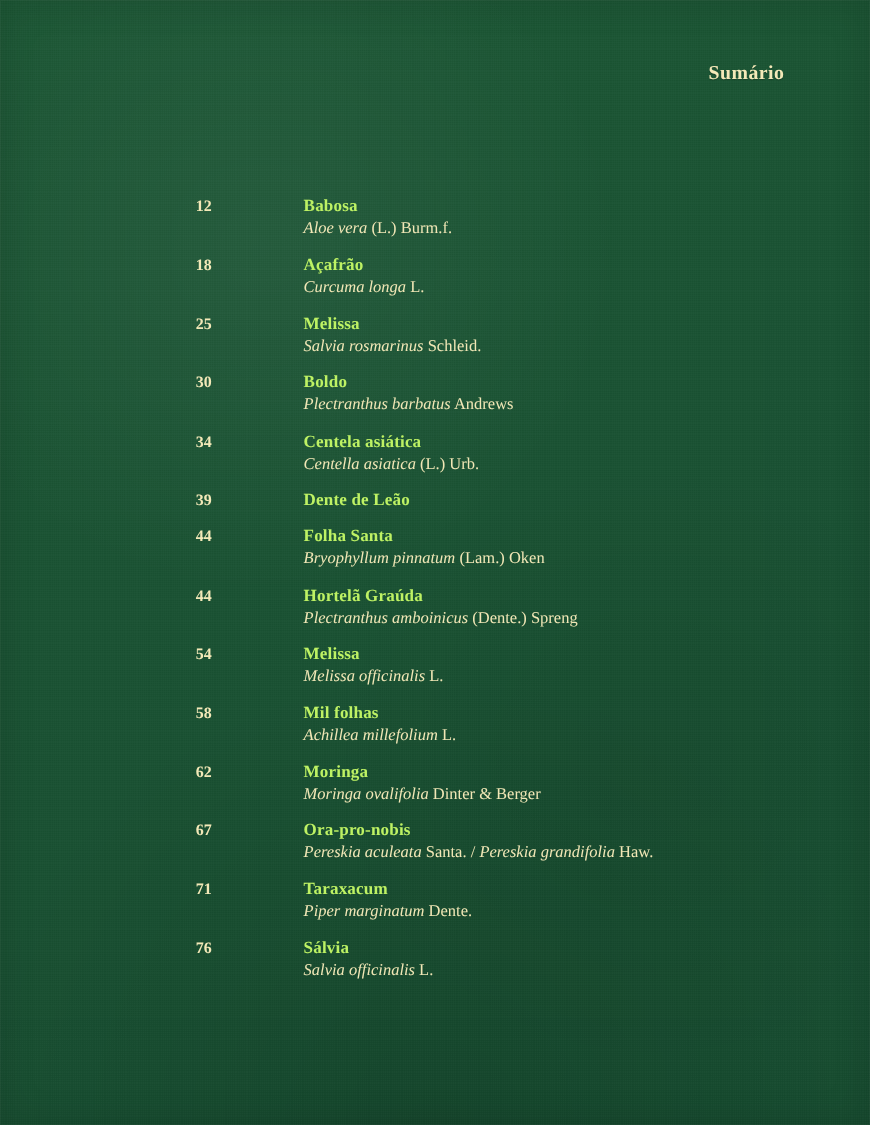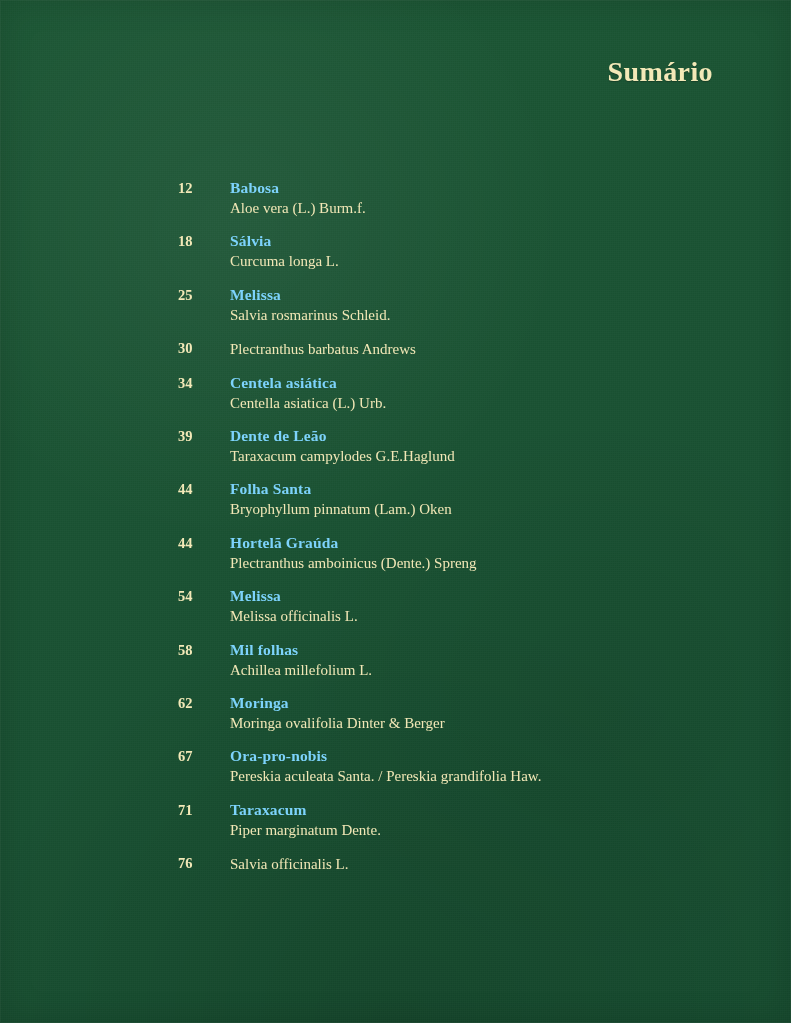--- a/index.html
+++ b/index.html
@@ -44,64 +44,66 @@
       inset 0 0 34px rgba(0,0,0,0.13);
   }
 
   .title {
     position: absolute;
     top: 56px;
     right: 78px;
     color: #f3e9b8;
     font-family: "Liberation Serif", serif;
     font-weight: bold;
-    font-size: 28px;
+    font-size: 18px;
     letter-spacing: 0.4px;
     text-shadow: 0 1px 1px rgba(0,0,0,0.25);
   }
 
   .toc {
     position: absolute;
     top: 178px;
     left: 178px;
     right: 60px;
   }
 
   .entry {
     display: flex;
     align-items: flex-start;
     margin-bottom: 13.4px;
+    gap: 46px;
   }
   .entry .page-num {
     width: 52px;
     flex: 0 0 52px;
     text-align: left;
     color: #f3e9b8;
     font-weight: bold;
     font-size: 14.5px;
     line-height: 19px;
     padding-top: 1px;
   }
   .entry .info {
     flex: 1 1 auto;
   }
   .entry .common-name {
-    color: #7dd3fc;
+    color: #bef264;
     font-weight: bold;
     font-size: 15.5px;
     line-height: 19px;
     letter-spacing: 0.15px;
   }
   .entry .sci-line {
     color: #f1e7b6;
     font-size: 15px;
     line-height: 20px;
     margin-top: 1px;
   }
   .entry .sci-line .it {
+    font-style: italic;
   }
   .entry .sci-line .auth {
     font-style: normal;
   }
 </style>
 </head>
 <body>
 
 <div class="page"></div>
 <div class="edge"></div>
@@ -117,21 +119,21 @@
       <div class="sci-line">
         <span class="it">Aloe vera</span>
         <span class="auth">(L.) Burm.f.</span>
       </div>
     </div>
   </div>
 
   <div class="entry">
     <div class="page-num">18</div>
     <div class="info">
-      <div class="common-name">Sálvia</div>
+      <div class="common-name">Açafrão</div>
       <div class="sci-line">
         <span class="it">Curcuma longa</span>
         <span class="auth">L.</span>
       </div>
     </div>
   </div>
 
   <div class="entry">
     <div class="page-num">25</div>
     <div class="info">
@@ -139,20 +141,21 @@
       <div class="sci-line">
         <span class="it">Salvia rosmarinus</span>
         <span class="auth">Schleid.</span>
       </div>
     </div>
   </div>
 
   <div class="entry">
     <div class="page-num">30</div>
     <div class="info">
+      <div class="common-name">Boldo</div>
       <div class="sci-line">
         <span class="it">Plectranthus barbatus</span>
         <span class="auth">Andrews</span>
       </div>
     </div>
   </div>
 
   <div class="entry">
     <div class="page-num">34</div>
     <div class="info">
@@ -161,24 +164,20 @@
         <span class="it">Centella asiatica</span>
         <span class="auth">(L.) Urb.</span>
       </div>
     </div>
   </div>
 
   <div class="entry">
     <div class="page-num">39</div>
     <div class="info">
       <div class="common-name">Dente de Leão</div>
-      <div class="sci-line">
-        <span class="it">Taraxacum campylodes</span>
-        <span class="auth">G.E.Haglund</span>
-      </div>
     </div>
   </div>
 
   <div class="entry">
     <div class="page-num">44</div>
     <div class="info">
       <div class="common-name">Folha Santa</div>
       <div class="sci-line">
         <span class="it">Bryophyllum pinnatum</span>
         <span class="auth">(Lam.) Oken</span>
@@ -250,20 +249,21 @@
       <div class="sci-line">
         <span class="it">Piper marginatum</span>
         <span class="auth">Dente.</span>
       </div>
     </div>
   </div>
 
   <div class="entry">
     <div class="page-num">76</div>
     <div class="info">
+      <div class="common-name">Sálvia</div>
       <div class="sci-line">
         <span class="it">Salvia officinalis</span>
         <span class="auth">L.</span>
       </div>
     </div>
   </div>
 
 </div>
 
 </body></html>

